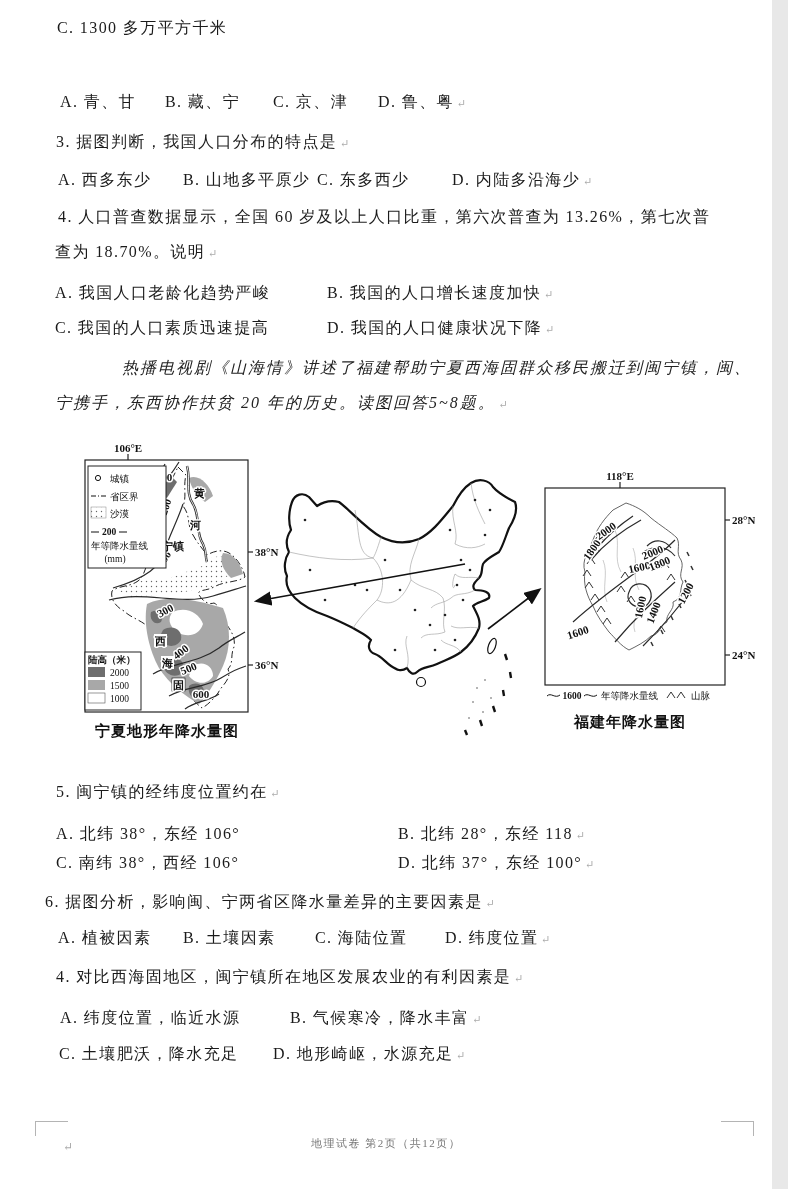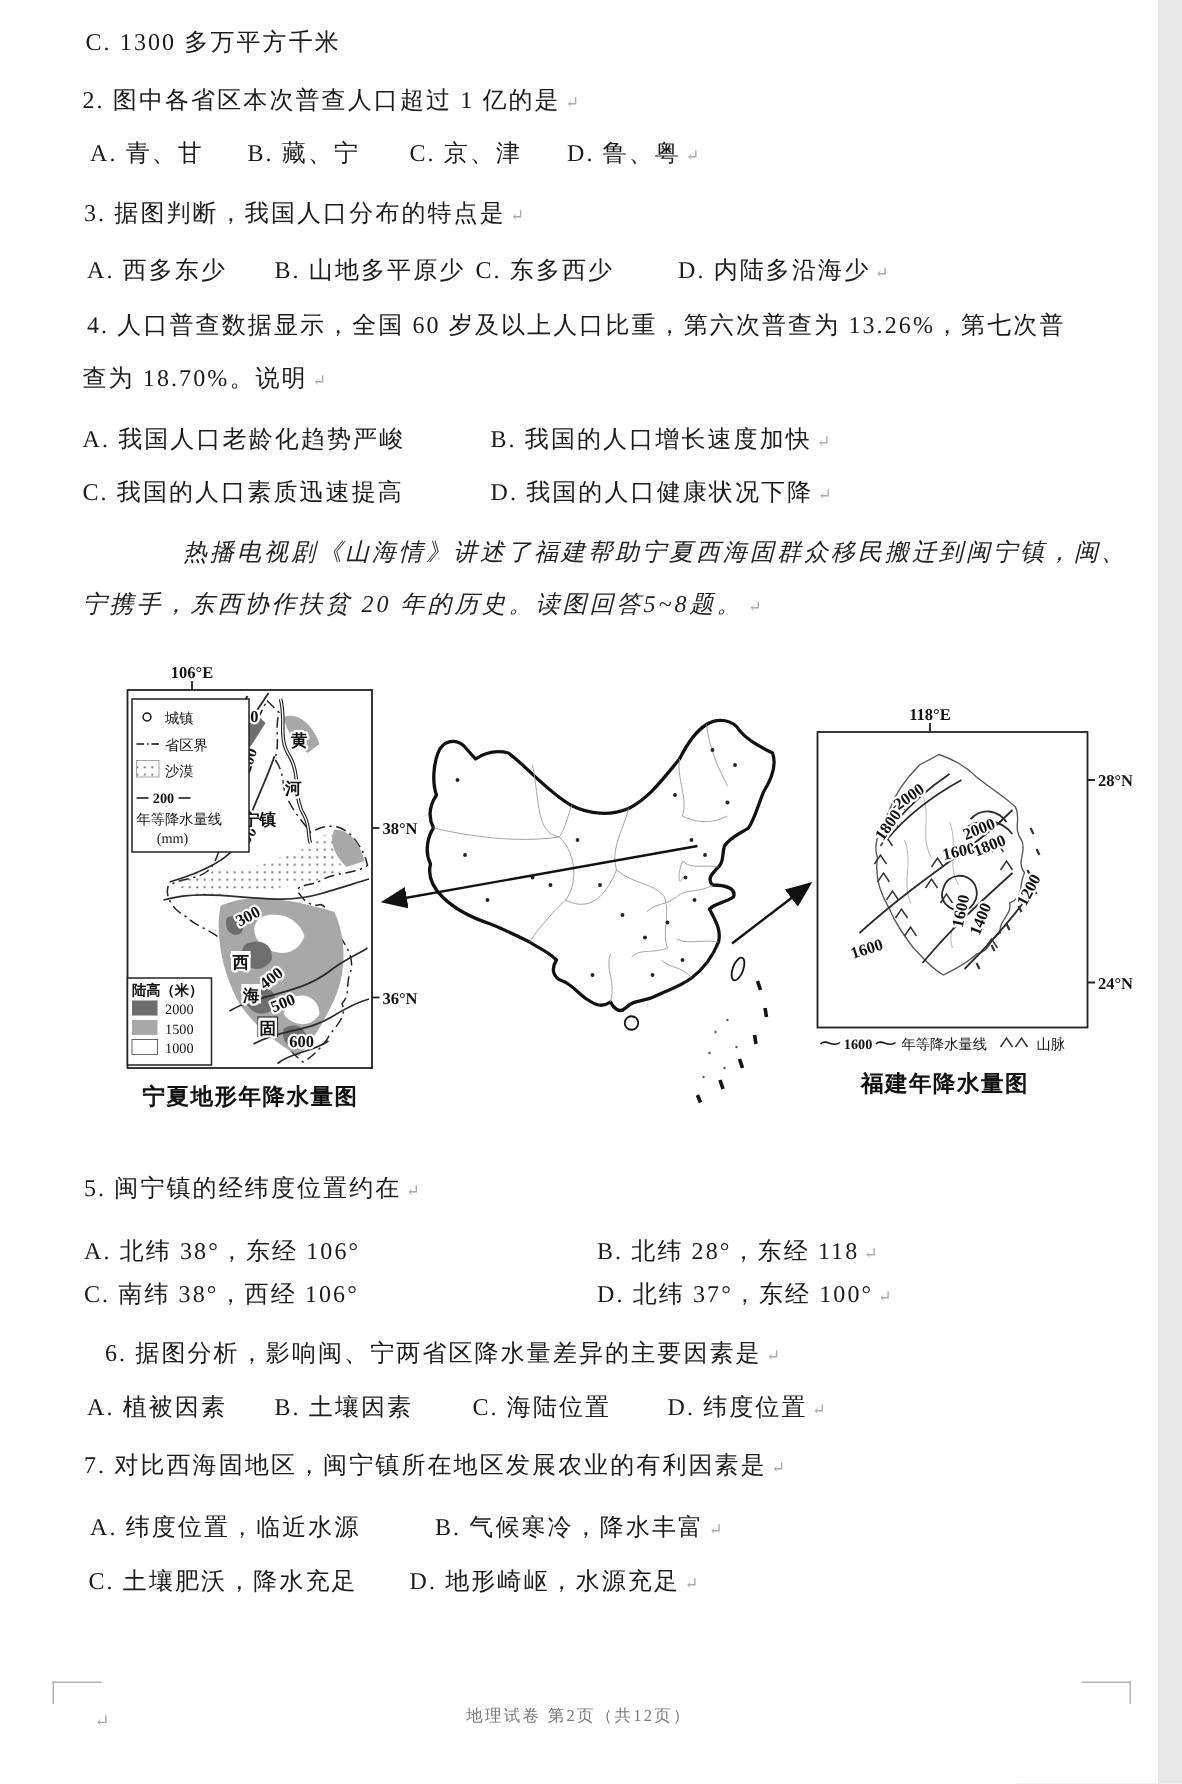--- a/index.html
+++ b/index.html
@@ -31,23 +31,20 @@
 </style>
 </head>
 <body>
 
 <div class="page">
 
   <div class="line" style="top:18px">
     <span class="ln" style="left:57px">C. 1300 多万平方千米</span>
   </div>
 
-  <div class="line" style="top:57px">
-    <span class="ln" style="left:55px"><span>2. 图中各省区本次普查人口超过 1 亿的是</span><span class="eol">↵</span></span>
-  </div>
   <div class="line" style="top:92px">
     <span class="ln" style="left:60px">A. 青、甘</span>
     <span class="ln" style="left:165px">B. 藏、宁</span>
     <span class="ln" style="left:273px">C. 京、津</span>
     <span class="ln" style="left:378px"><span>D. 鲁、粤</span><span class="eol">↵</span></span>
   </div>
 
   <div class="line" style="top:132px">
     <span class="ln" style="left:56px"><span>3. 据图判断，我国人口分布的特点是</span><span class="eol">↵</span></span>
   </div>
@@ -361,31 +358,31 @@
   <div class="line" style="top:824px">
     <span class="ln" style="left:56px">A. 北纬 38°，东经 106°</span>
     <span class="ln" style="left:398px"><span>B. 北纬 28°，东经 118</span><span class="eol">↵</span></span>
   </div>
   <div class="line" style="top:853px">
     <span class="ln" style="left:56px">C. 南纬 38°，西经 106°</span>
     <span class="ln" style="left:398px"><span>D. 北纬 37°，东经 100°</span><span class="eol">↵</span></span>
   </div>
 
   <div class="line" style="top:892px">
-    <span class="ln" style="left:70px"><span>6. 据图分析，影响闽、宁两省区降水量差异的主要因素是</span><span class="eol">↵</span></span>
+    <span class="ln" style="left:45px"><span>6. 据图分析，影响闽、宁两省区降水量差异的主要因素是</span><span class="eol">↵</span></span>
   </div>
   <div class="line" style="top:928px">
     <span class="ln" style="left:58px">A. 植被因素</span>
     <span class="ln" style="left:183px">B. 土壤因素</span>
     <span class="ln" style="left:315px">C. 海陆位置</span>
     <span class="ln" style="left:445px"><span>D. 纬度位置</span><span class="eol">↵</span></span>
   </div>
 
   <div class="line" style="top:967px">
-    <span class="ln" style="left:56px"><span>7. 对比西海固地区，闽宁镇所在地区发展农业的有利因素是</span><span class="eol">↵</span></span>
+    <span class="ln" style="left:56px"><span>4. 对比西海固地区，闽宁镇所在地区发展农业的有利因素是</span><span class="eol">↵</span></span>
   </div>
   <div class="line" style="top:1008px">
     <span class="ln" style="left:60px">A. 纬度位置，临近水源</span>
     <span class="ln" style="left:290px"><span>B. 气候寒冷，降水丰富</span><span class="eol">↵</span></span>
   </div>
   <div class="line" style="top:1044px">
     <span class="ln" style="left:59px">C. 土壤肥沃，降水充足</span>
     <span class="ln" style="left:273px"><span>D. 地形崎岖，水源充足</span><span class="eol">↵</span></span>
   </div>
 

